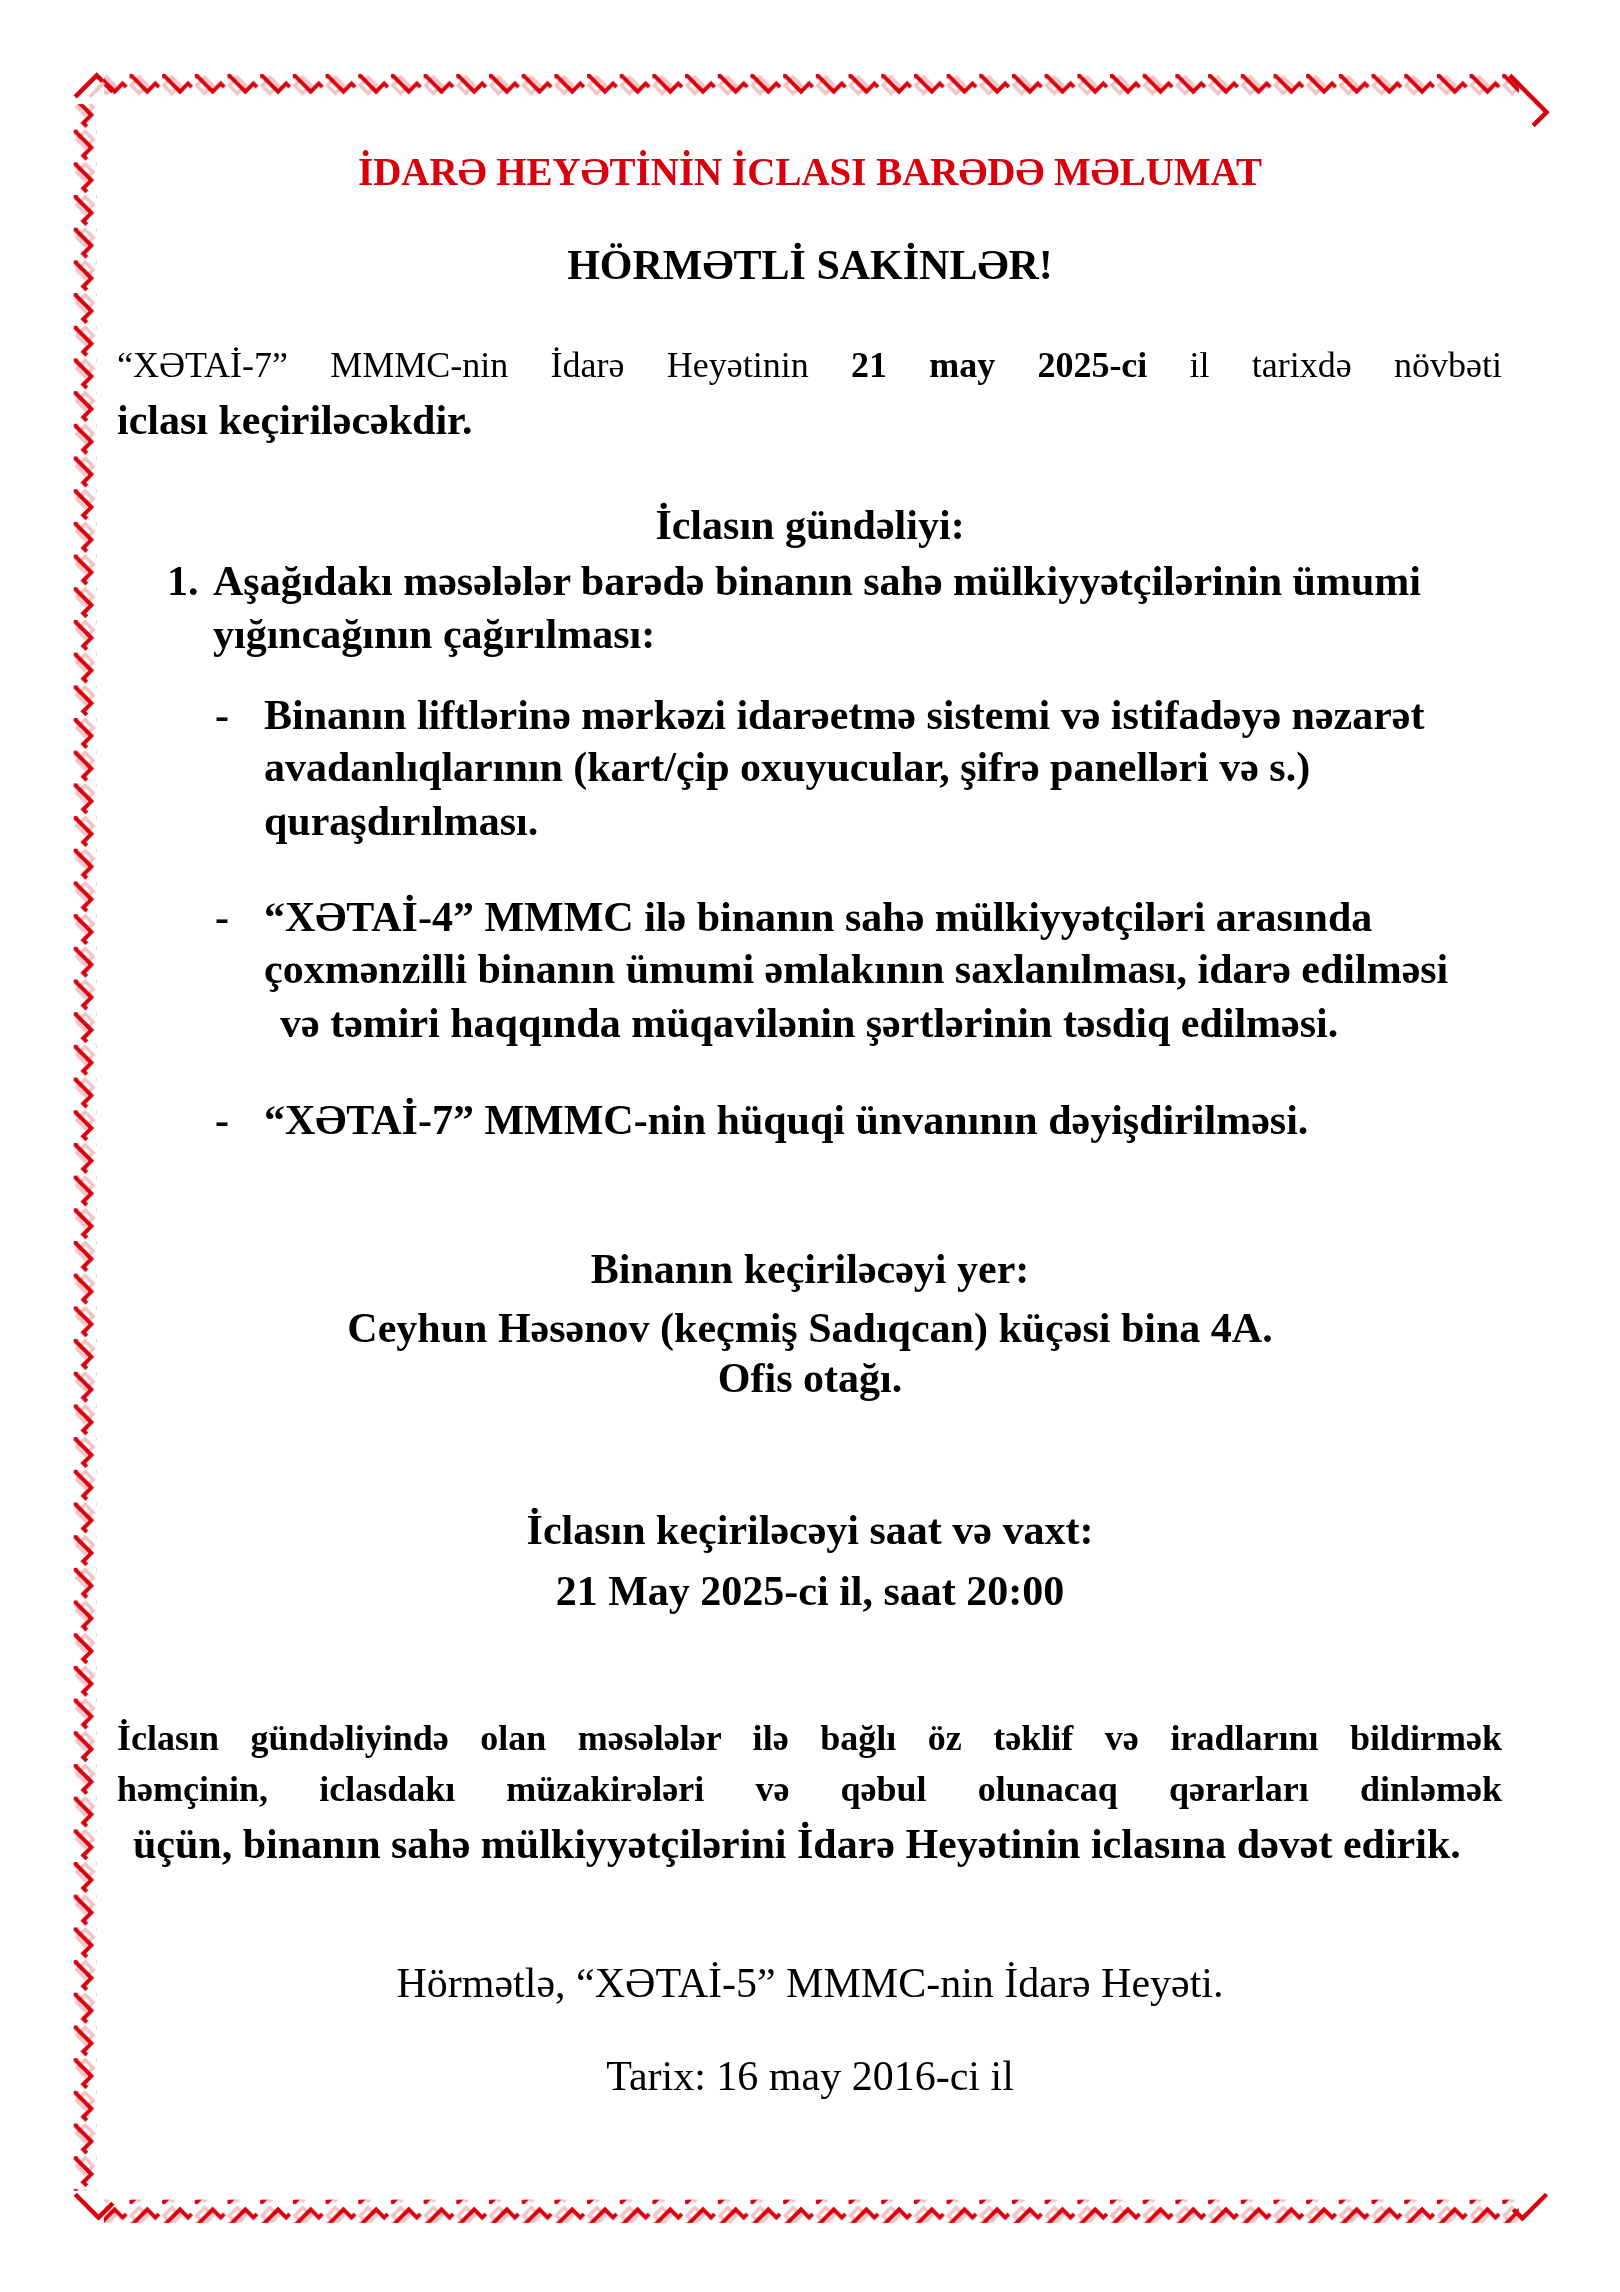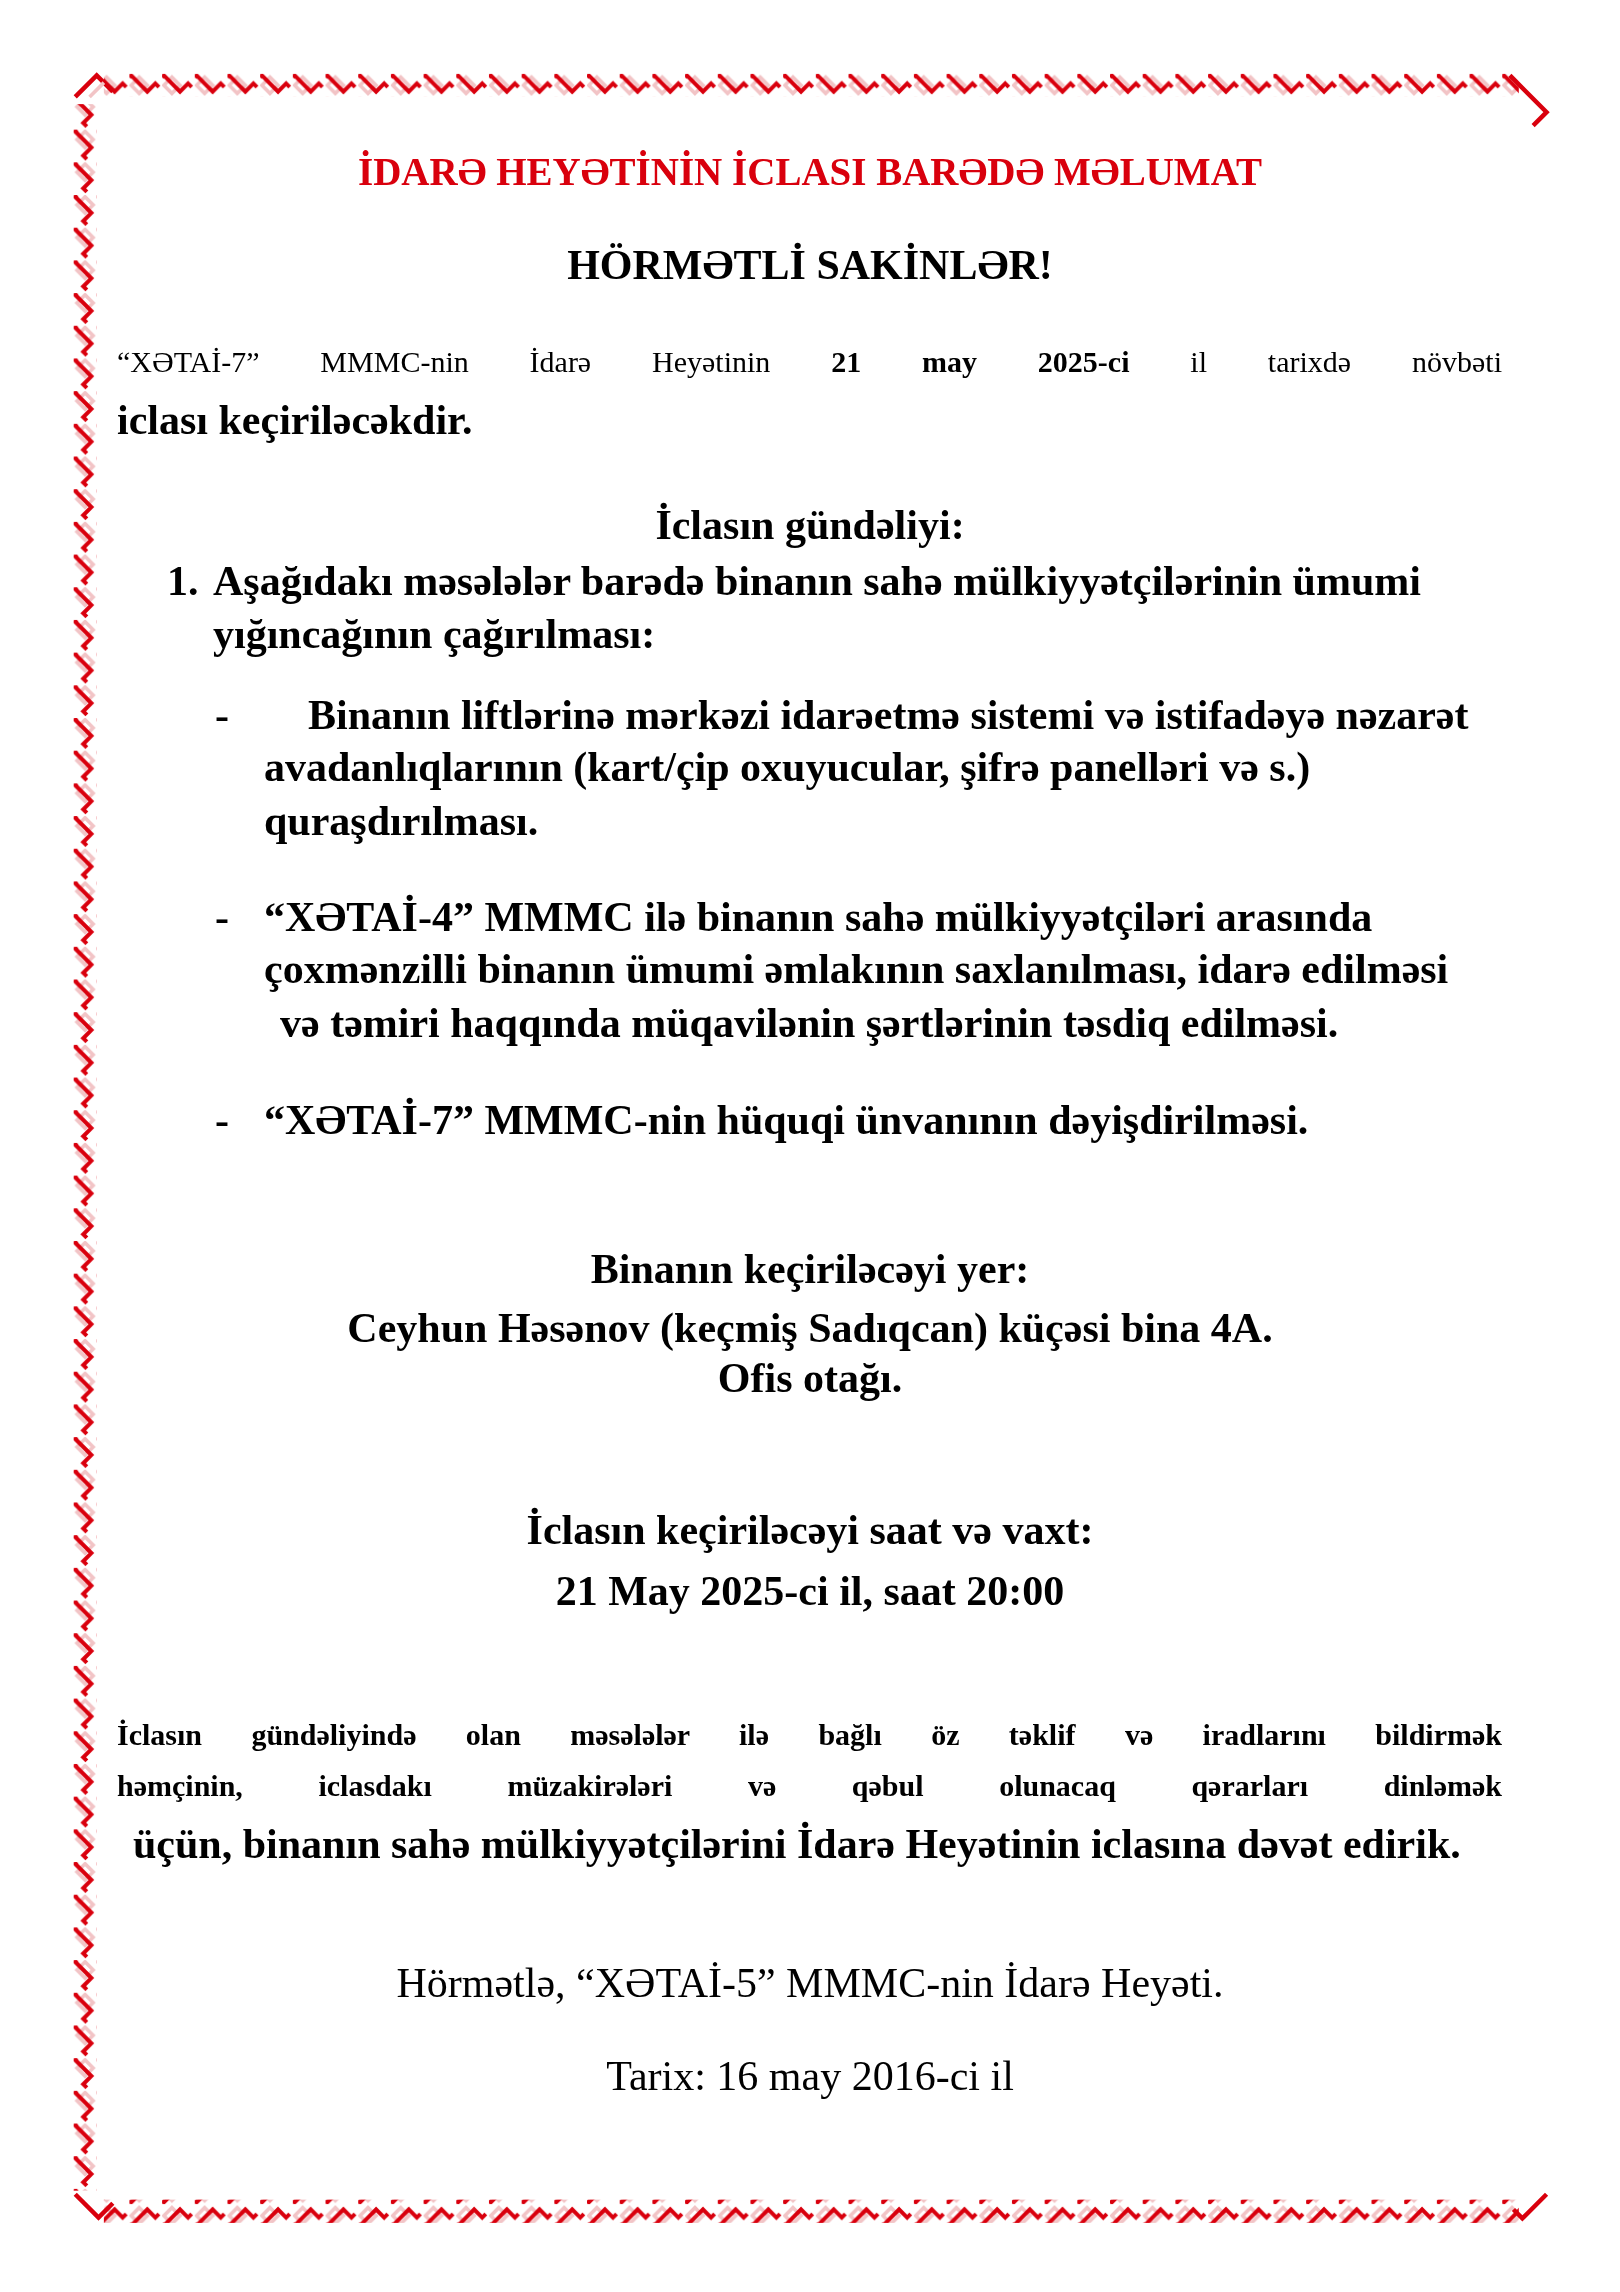--- a/index.html
+++ b/index.html
@@ -5,21 +5,21 @@
     html, body { margin: 0; padding: 0; background: #ffffff; }
     body { width: 1620px; height: 2293px; position: relative; overflow: hidden;
            font-family: "Liberation Serif", "DejaVu Serif", serif; color: #000; }
     .border-svg { position: absolute; left: 0; top: 0; width: 1620px; height: 2293px; pointer-events: none; }
     .txt { position: absolute; white-space: nowrap; line-height: 1; }
     .center { left: 0; width: 1620px; text-align: center; }
     .b { font-weight: bold; }
     .red { color: #d9000d; }
     .f48 { font-size: 42px; }
     .title { font-size: 39px; }
-    .justify-line { position: absolute; left: 117px; width: 1385px; font-size: 30px; line-height: 1;
+    .justify-line { position: absolute; left: 117px; width: 1385px; font-size: 36px; line-height: 1;
                     text-align: justify; text-align-last: justify; white-space: normal; }
     .num { position: absolute; font-size: 42px; font-weight: bold; line-height: 1; }
     .dash { position: absolute; font-size: 42px; font-weight: bold; line-height: 1; }
   </style>
 </head>
 <body>
 
 <svg class="border-svg" xmlns="http://www.w3.org/2000/svg" width="1620" height="2293" viewBox="0 0 1809 2560">
   <defs>
     <pattern id="hpat" x="108" y="82" width="36.5" height="26" patternUnits="userSpaceOnUse">
@@ -58,21 +58,21 @@
 </div>
 <div class="txt b f48" style="top:399px; left:117px;">iclası keçiriləcəkdir.</div>
 
 <div class="txt center b f48" style="top:504px;">İclasın gündəliyi:</div>
 
 <div class="num" style="top:560px; left:167px;">1.</div>
 <div class="txt b f48" style="top:560px; left:213px;">Aşağıdakı məsələlər barədə binanın sahə mülkiyyətçilərinin ümumi</div>
 <div class="txt b f48" style="top:613px; left:213px;">yığıncağının çağırılması:</div>
 
 <div class="dash" style="top:694px; left:215px;">-</div>
-<div class="txt b f48" style="top:694px; left:264px;margin-left:44px;">Binanın liftlərinə mərkəzi idarəetmə sistemi və istifadəyə nəzarət</div>
+<div class="txt b f48" style="top:694px; left:264px;">Binanın liftlərinə mərkəzi idarəetmə sistemi və istifadəyə nəzarət</div>
 <div class="txt b f48" style="top:746px; left:264px;">avadanlıqlarının (kart/çip oxuyucular, şifrə panelləri və s.)</div>
 <div class="txt b f48" style="top:800px; left:264px;">quraşdırılması.</div>
 
 <div class="dash" style="top:896px; left:215px;">-</div>
 <div class="txt b f48" style="top:896px; left:264px;">“XƏTAİ-4” MMMC ilə binanın sahə mülkiyyətçiləri arasında</div>
 <div class="txt b f48" style="top:948px; left:264px;">çoxmənzilli binanın ümumi əmlakının saxlanılması, idarə edilməsi</div>
 <div class="txt b f48" style="top:1002px; left:280px;">və təmiri haqqında müqavilənin şərtlərinin təsdiq edilməsi.</div>
 
 <div class="dash" style="top:1099px; left:215px;">-</div>
 <div class="txt b f48" style="top:1099px; left:264px;">“XƏTAİ-7” MMMC-nin hüquqi ünvanının dəyişdirilməsi.</div>

